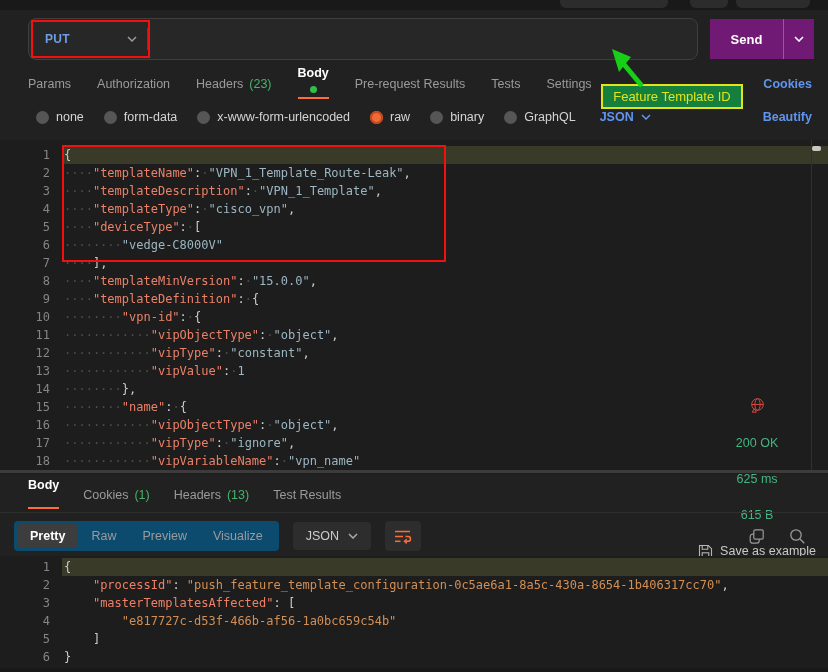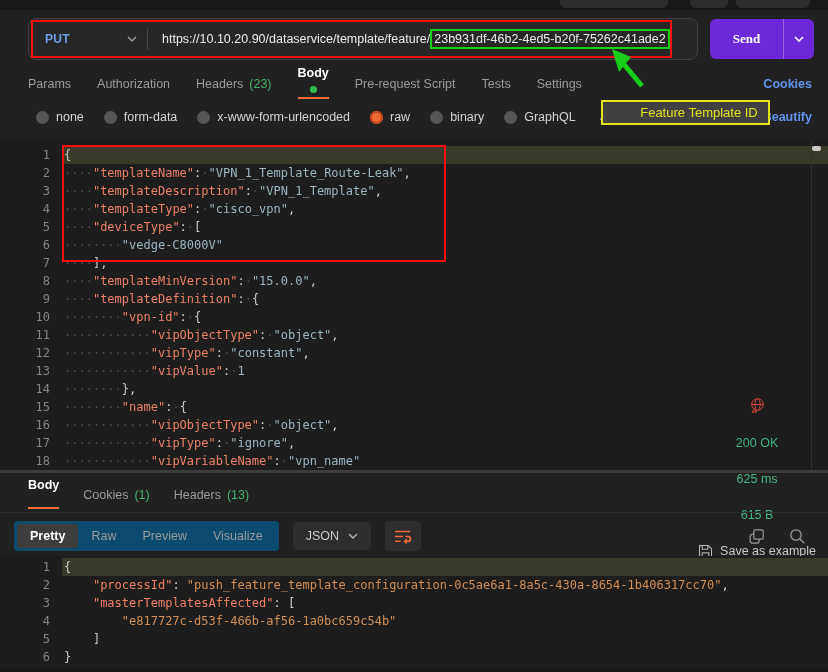--- a/index.html
+++ b/index.html
@@ -16,21 +16,21 @@
   
   .url-row{position:absolute;top:17px;left:28px;right:14px;height:44px;display:flex;gap:12px;align-items:center;}
   .url-bar{flex:1;height:42px;background:#272727;border:1px solid #3f3f3f;border-radius:8px;
     display:flex;align-items:center;padding:2px;box-sizing:border-box;}
   .red-wrap{height:34px;border:2px solid #f50f0f;display:flex;align-items:center;background:transparent;}
   .method{width:92px;display:flex;align-items:center;justify-content:space-between;padding:0 10px 0 12px;flex:none;}
   .method-label{color:#6e9ee6;font-weight:bold;font-size:12px;letter-spacing:.3px;}
   .vdiv{width:1px;height:22px;background:#474747;flex:none;}
   .url-text{font-size:12.5px;color:#ececec;margin-left:14px;white-space:nowrap;}
   .uuid{border:2px solid #17cf17;padding:1px 2px;}
-  .send-btn{width:104px;height:40px;background:#6d28d9;border-radius:6px;display:flex;align-items:stretch;color:#fff;flex:none;cursor:pointer;font-family:Liberation Serif, serif;}
+  .send-btn{width:104px;height:40px;background:#701a75;border-radius:0;display:flex;align-items:stretch;color:#fff;flex:none;cursor:pointer;}
   .send-main{flex:1;display:flex;align-items:center;justify-content:center;font-weight:bold;font-size:13px;}
   .send-caret{width:30px;border-left:1px solid rgba(255,255,255,.28);display:flex;align-items:center;justify-content:center;}
 
   
   .tabs-row{position:absolute;top:66px;left:28px;right:16px;height:36px;display:flex;align-items:center;gap:26px;font-size:12.5px;color:#9b9b9b;}
   .tab{position:relative;display:flex;gap:6px;align-items:center;height:100%;cursor:pointer;}
   .tab.active{color:#fff;font-weight:bold;flex-direction:column;}
   .tab.active::after{content:"";position:absolute;left:0;right:0;bottom:3px;height:2px;background:#ff6c37;}
   .count{color:#45b36b;}
   .gdot{width:7px;height:7px;border-radius:50%;background:#2fbf4f;}
@@ -78,22 +78,22 @@
   .seg-item{padding:5px 13px;font-size:12.5px;color:#9b9b9b;border-radius:4px;cursor:pointer;}
   .seg-item.active{background:#3d3d3d;color:#fff;font-weight:bold;}
   .fmt-chip{background:#2d2d2d;border-radius:4px;padding:7px 13px;display:flex;gap:9px;align-items:center;font-size:12.5px;color:#cccccc;cursor:pointer;}
   .wrap-chip{background:#2d2d2d;border-radius:4px;width:36px;height:30px;display:flex;align-items:center;justify-content:center;cursor:pointer;}
   .tool-icons{margin-left:auto;display:flex;gap:24px;align-items:center;padding-right:8px;}
 
   .bottom-strip{position:absolute;left:0;right:0;top:668px;height:4px;background:#181818;}
 
   
   .req-red-box{position:absolute;left:62px;top:145px;width:380px;height:113px;border:2px solid #f50f0f;z-index:10;pointer-events:none;}
-  .anno-label{position:absolute;left:601px;top:100px;width:138px;height:21px;border:2px solid #e3e31c;background:#404040;
-    color:#e3e31c;font-size:13px;display:flex;align-items:center;justify-content:center;z-index:20;padding-left:27px;}
+  .anno-label{position:absolute;left:601px;top:84px;width:138px;height:21px;border:2px solid #e3e31c;background:#15803d;
+    color:#e3e31c;font-size:13px;display:flex;align-items:center;justify-content:center;z-index:20;}
   .anno-arrow{position:absolute;left:596px;top:46px;z-index:20;}
 
   .icon{display:inline-flex;align-items:center;justify-content:center;}
 </style>
 </head>
 <body>
 
 <div class="top-strip">
   <div class="chip-frag" style="left:560px;width:108px;"></div>
   <div class="chip-frag" style="left:690px;width:38px;"></div>
@@ -105,21 +105,20 @@
     <div class="red-wrap">
       <div class="method">
         <span class="method-label">PUT</span>
         <span class="icon">
           <svg width="10" height="6">
               <polyline points="1,1 5,5 9,1" fill="none" stroke="#9a9a9a" stroke-width="1.5"></polyline>
             </svg>
         </span>
       </div>
       <div class="vdiv"></div>
-      <div class="url-text"><span>https://10.10.20.90/dataservice/template/feature/</span><span class="uuid">23b931df-46b2-4ed5-b20f-75262c41ade2</span></div>
     </div>
   </div>
   <div class="send-btn">
     <span class="send-main">Send</span>
     <span class="send-caret">
       <span class="icon">
         <svg width="10" height="6">
             <polyline points="1,1 5,5 9,1" fill="none" stroke="#fff" stroke-width="1.6"></polyline>
           </svg>
       </span>
@@ -136,21 +135,21 @@
     </span>
     <span class="tab">
       <span>Headers</span>
       <span class="count">(23)</span>
     </span>
     <span class="tab active">
       <span>Body</span>
       <span class="gdot"></span>
     </span>
     <span class="tab">
-      <span>Pre-request Script</span>
+      <span>Pre-request Results</span>
     </span>
     <span class="tab">
       <span>Tests</span>
     </span>
     <span class="tab">
       <span>Settings</span>
     </span>
   <span class="right-link">Cookies</span>
 </div>
 
@@ -279,20 +278,23 @@
     <span class="tab active">
       <span>Body</span>
     </span>
     <span class="tab">
       <span>Cookies</span>
       <span class="count">(1)</span>
     </span>
     <span class="tab">
       <span>Headers</span>
       <span class="count">(13)</span>
+    </span>
+    <span class="tab">
+      <span>Test Results</span>
     </span>
   <div class="meta">
     <span class="icon">
       <svg width="17" height="17" viewBox="0 0 17 17" fill="none" stroke="#d9463e" stroke-width="1">
         <circle cx="8.5" cy="7.5" r="5.8"></circle>
         <ellipse cx="8.5" cy="7.5" rx="2.6" ry="5.8"></ellipse>
         <line x1="2.7" y1="7.5" x2="14.3" y2="7.5"></line>
         <path d="M3.2 15.2 l2.1 -3.6 2.1 3.6 z" fill="#1d1d1d"></path>
       </svg>
     </span>

